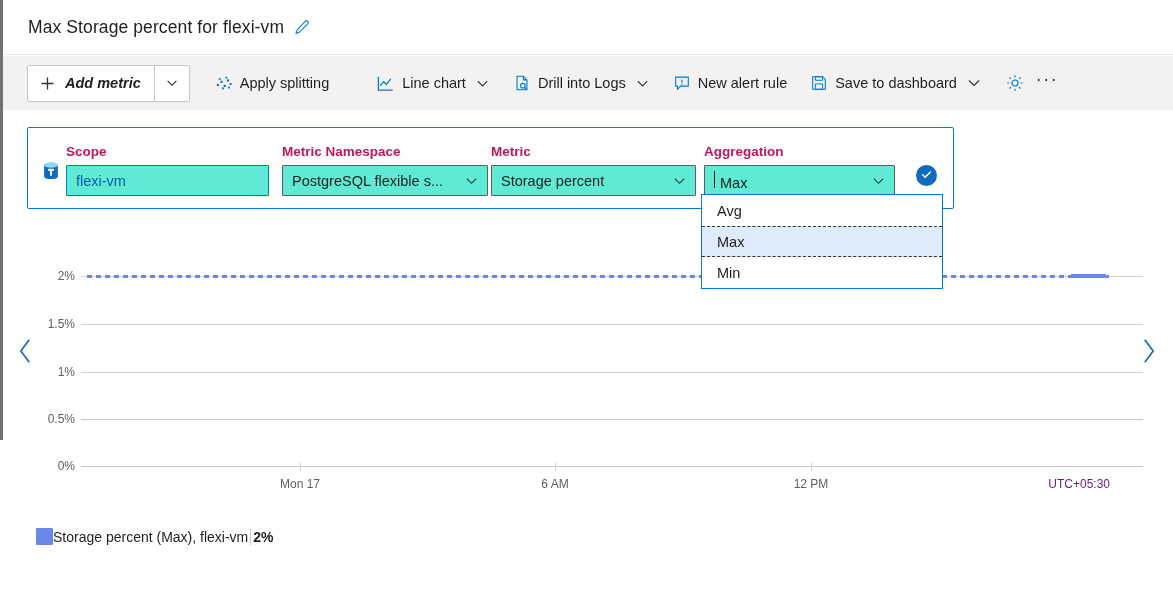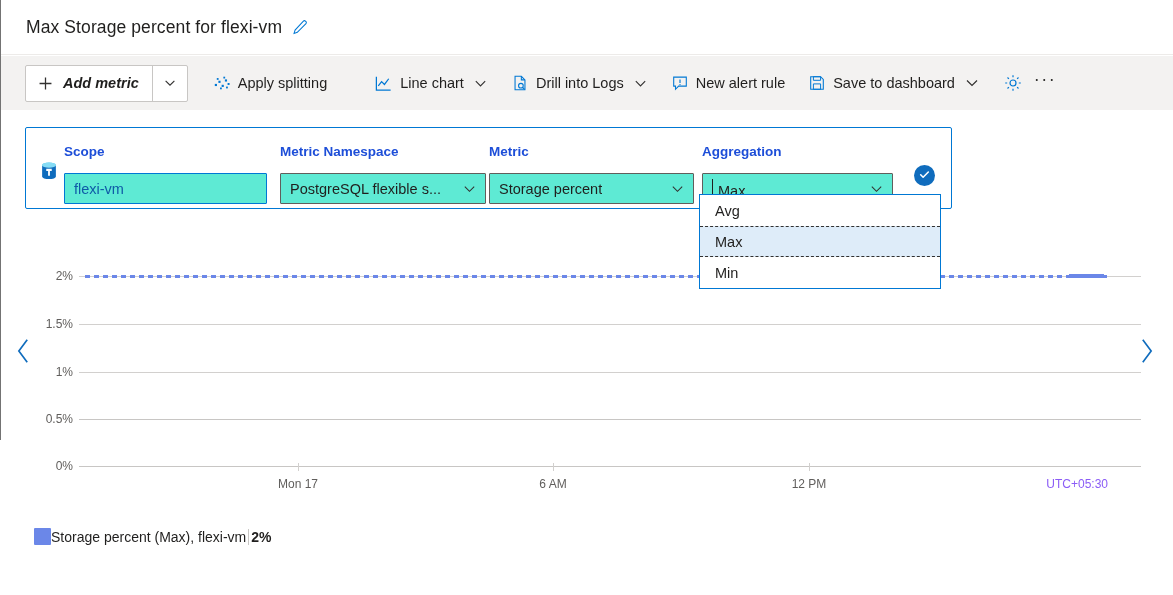--- a/index.html
+++ b/index.html
@@ -6,21 +6,21 @@
   html, body {
     width: 1173px; height: 595px;
     background: #ffffff;
     font-family: "Liberation Sans", sans-serif;
     overflow: hidden;
   }
   .page {
     position: relative;
     width: 1173px; height: 440px;
     background: #ffffff;
-    border-left: 1px solid #737373;
+    border-left: 3px solid #737373;
   }
 
   
   .titlebar {
     position: absolute; left: 0; top: 0;
     width: 1173px; height: 55px;
     background: #ffffff;
     display: flex; align-items: center;
     padding-left: 25px;
     border-bottom: 1px solid #edebe9;
@@ -84,22 +84,22 @@
     position: absolute; left: 24px; top: 127px;
     width: 927px; height: 82px;
     border: 1.5px solid #0078d4;
     border-radius: 2px;
     background: #ffffff;
     z-index: 5;
   }
   .res-icon { position: absolute; left: 12px; top: 32px; }
   .field { position: absolute; top: 16px; }
   .field-label {
-    font-size: 13.5px; font-weight: bold; color: #1d4ed8;
-    margin-bottom: 14px; display: block;
+    font-size: 13.5px; font-weight: bold; color: #be185d;
+    margin-bottom: 6px; display: block;
   }
   .field-input {
     height: 31px; border: 1px solid #605e5c; border-radius: 1px;
     background: #5eead4;
     display: flex; align-items: center;
     padding: 0 9px;
     font-size: 14.5px; color: #201f1e;
   }
   .field-input.scope-input {
     border: 1px solid #0078d4;
@@ -162,21 +162,21 @@
     font-size: 12px; color: #605e5c; white-space: nowrap;
   }
   .gridline { position: absolute; left: 38px; height: 1px; background: #d2d0ce; }
   .xtick {
     position: absolute; top: 262px; transform: translateX(-50%);
     font-size: 12px; color: #605e5c; white-space: nowrap;
   }
   .xtick-mark { position: absolute; top: 248px; width: 1px; height: 8px; background: #d2d0ce; }
   .tz-label {
     position: absolute; right: 33px; top: 262px;
-    font-size: 12px; color: #8b5cf6;
+    font-size: 12px; color: #701a75;
   }
   .dataline {
     position: absolute; left: 44px; height: 3px;
     background-image: repeating-linear-gradient(to right, #6b87e8 0 5px, transparent 5px 9px);
   }
   .dataline-solid { position: absolute; height: 4px; background: #6b87e8; }
 
   
   .legend {
     position: absolute; left: 33px; top: 528px;

